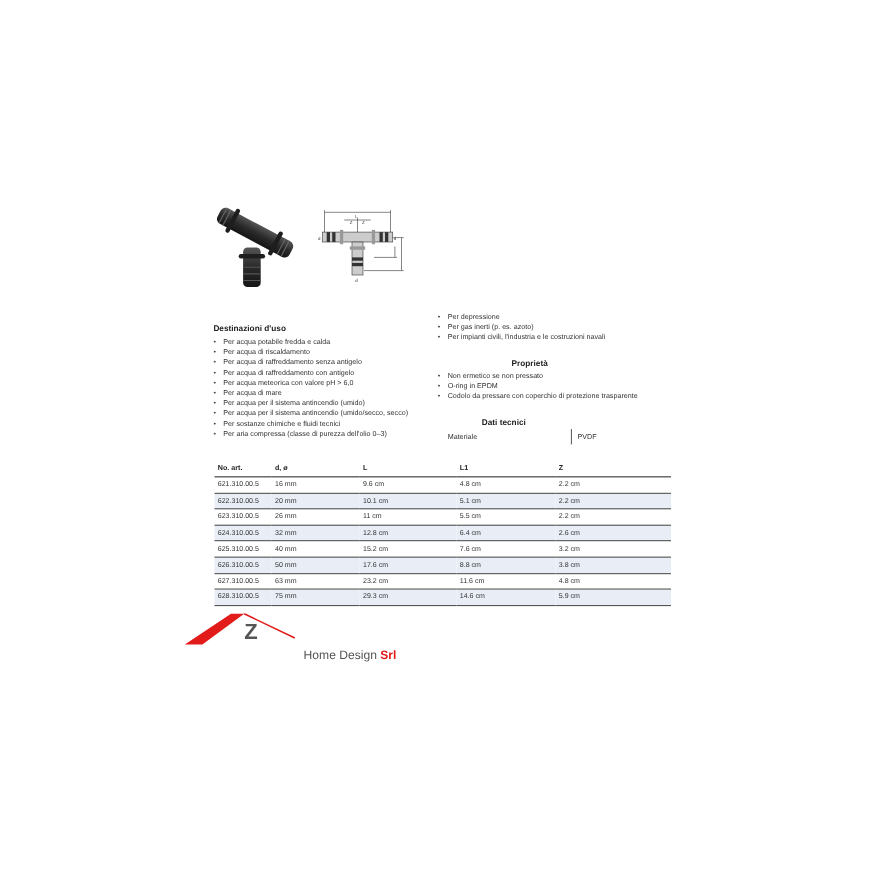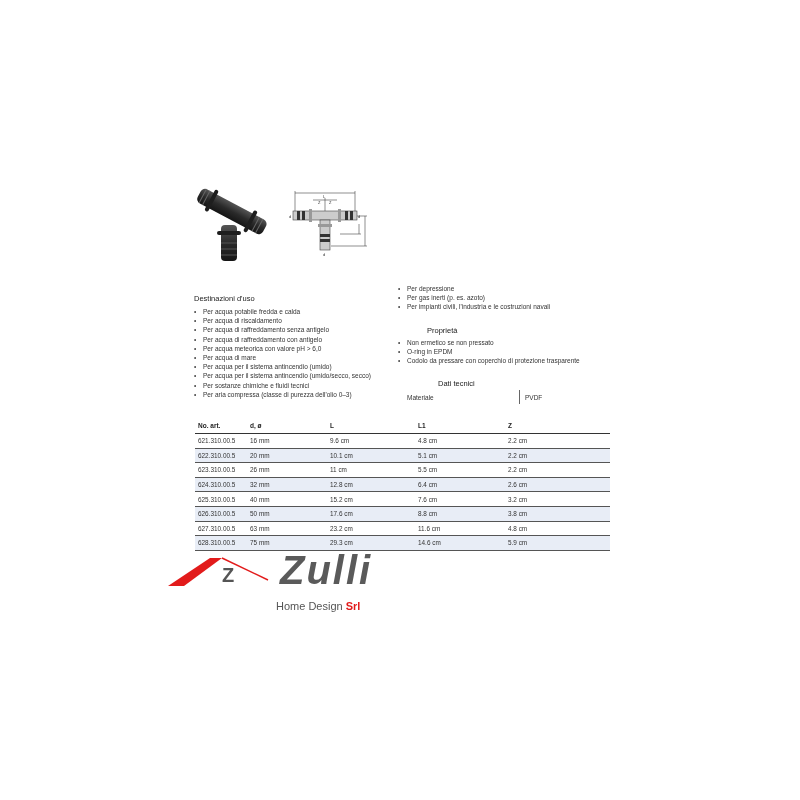--- a/index.html
+++ b/index.html
@@ -1,19 +1,19 @@
 <!DOCTYPE html>
 <html><head>
 <meta charset="utf-8">
 <style>
   html, body { margin:0; padding:0; background:#ffffff; }
   body { width:800px; height:800px; position:relative; overflow:hidden;
          font-family:"Liberation Sans", sans-serif; color:#222; }
   .abs { position:absolute; }
-  .section-title { font-size:7.5px; font-weight:normal; color:#222; }
+  .section-title { font-size:7.5px; font-weight:bold; color:#222; }
   ul.bul { list-style:none; margin:0; padding:0; }
   ul.bul li { font-size:6.5px; color:#333; line-height:9.2px; padding-left:10px; position:relative; white-space:nowrap; }
   ul.bul li::before { content:"•"; position:absolute; left:1px; top:0; color:#444; }
   .dati-row { font-size:6.5px; color:#333; }
   table.art { border-collapse:collapse; width:415px; }
   table.art th { font-size:6.5px; font-weight:bold; text-align:left; color:#222; padding:0 0 3px 3px; border-bottom:1.5px solid #333; height:9px; }
   table.art td { font-size:6.4px; color:#333; padding:0 0 0 3px; height:13.6px; border-bottom:1.5px solid #555; }
   table.art tr.alt td { background:#e8edf6; }
   .logo-red { color:#e21b1b; }
 </style>
@@ -93,21 +93,21 @@
   <li>Per sostanze chimiche e fluidi tecnici</li>
   <li>Per aria compressa (classe di purezza dell'olio 0–3)</li>
 </ul>
 
 <ul class="abs bul" style="left:397px;top:284px;">
   <li>Per depressione</li>
   <li>Per gas inerti (p. es. azoto)</li>
   <li>Per impianti civili, l'industria e le costruzioni navali</li>
 </ul>
 
-<div class="abs section-title" style="left:380px;top:326px;padding-left:47px;">Proprietà</div>
+<div class="abs section-title" style="left:418px;top:326px;padding-left:47px;">Proprietà</div>
 <ul class="abs bul" style="left:397px;top:338px;">
   <li>Non ermetico se non pressato</li>
   <li>O-ring in EPDM</li>
   <li>Codolo da pressare con coperchio di protezione trasparente</li>
 </ul>
 
 <div class="abs section-title" style="left:402px;top:379px;margin-left:36px;">Dati tecnici</div>
 <div class="abs dati-row" style="left:407px;top:394px;">Materiale</div>
 <div class="abs" style="left:519px;top:390px;width:1px;height:14px;background:#666;"></div>
 <div class="abs dati-row" style="left:525px;top:394px;">PVDF</div>
@@ -190,20 +190,17 @@
     </tbody>
   </table>
 </div>
 
 <div class="abs" style="left:150px;top:552px;width:310px;height:66px;">
   <svg class="abs" style="left:0;top:0;" width="130" height="40" viewBox="0 0 130 40">
     <polygon points="18,34 60,6 72,6 34,34" fill="#e21b1b"></polygon>
     <line x1="72" y1="6" x2="118" y2="28" stroke="#e21b1b" stroke-width="1.4"></line>
   </svg>
   <div class="abs" style="left:72px;top:12px;font-size:20px;font-weight:bold;color:#555;font-family:'Liberation Sans',sans-serif;">Z</div>
-  <div class="abs" style="left:130px;top:-2px;font-size:40px;font-weight:bold;font-style:italic;color:#5a5a5a;letter-spacing:2px;font-family:'Liberation Sans',sans-serif;line-height:40px;">
-    <span>Zulli</span>
-  </div>
-  <div class="abs" style="left:126px;top:48px;font-size:11px;color:#555;font-family:'Liberation Sans',sans-serif;white-space:nowrap;">
+  <div class="abs" style="left:126px;top:38px;font-size:11px;color:#555;font-family:'Liberation Sans',sans-serif;white-space:nowrap;">
     <span>Home Design</span>
     <span class="logo-red" style="font-weight:bold;">Srl</span>
   </div>
 </div>
 
 </body></html>

